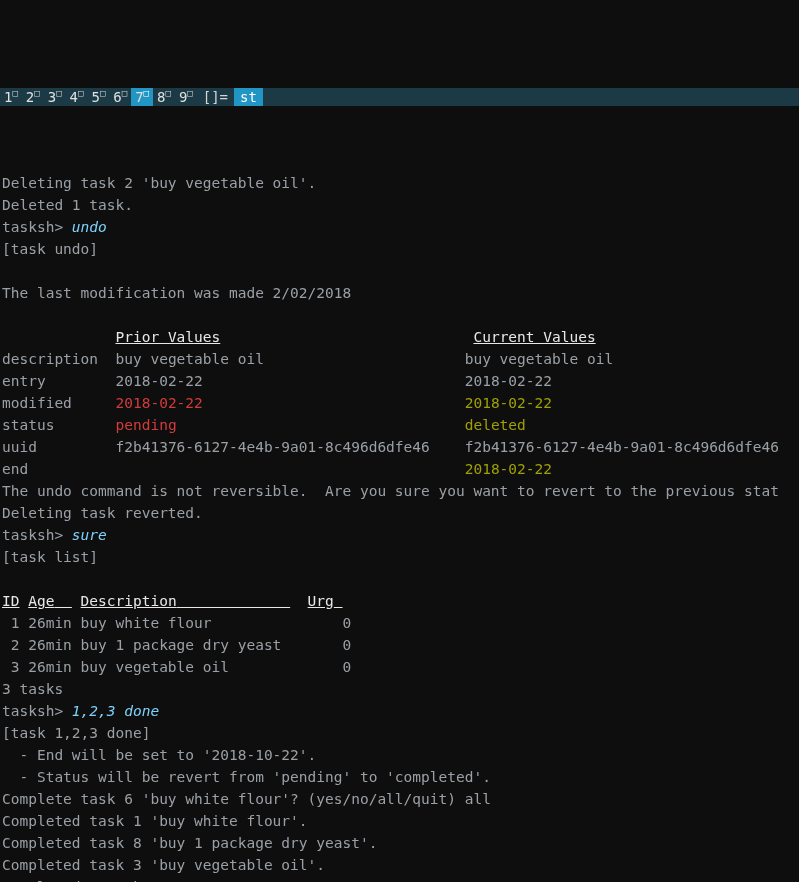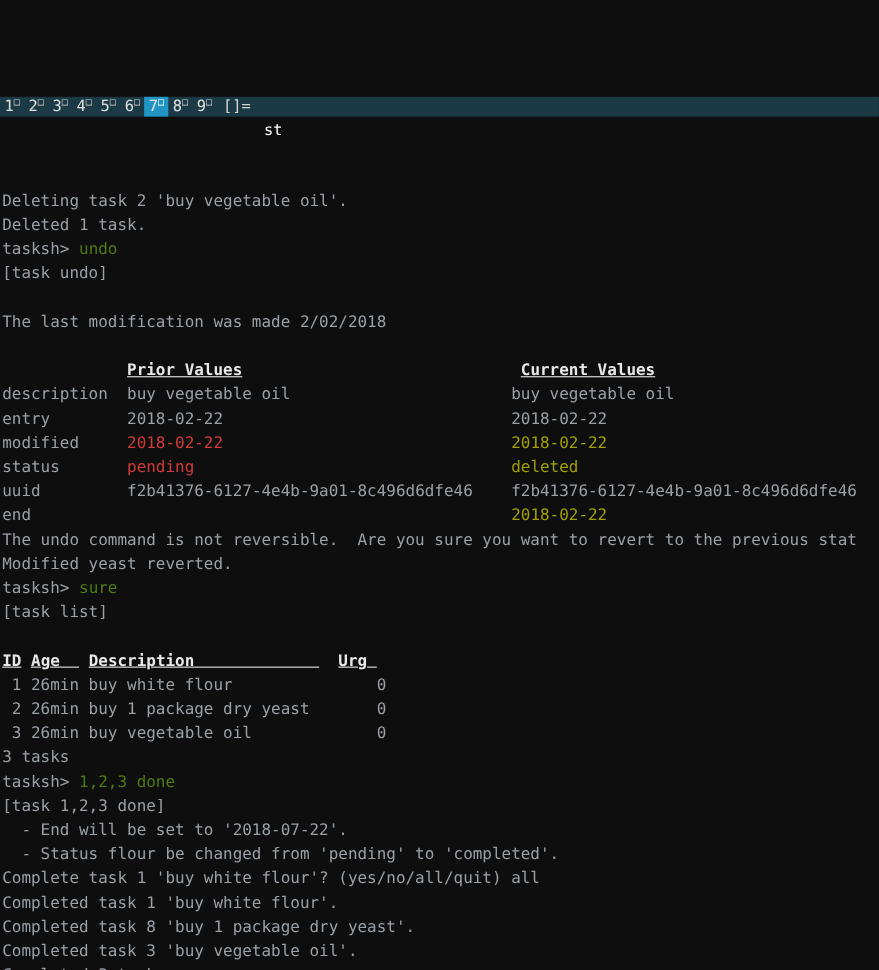--- a/index.html
+++ b/index.html
@@ -23,27 +23,27 @@
       font-size: 14px;
     }
     .tab {
       padding: 0 4px;
       position: relative;
     }
     .tab .num { color: #e0e0e0; }
     .tab.active { background: #2196c4; color: #fff; }
     .sup { font-size: 9px; vertical-align: top; position: relative; top: -4px; }
     .tabend { padding: 0 6px; }
-    .st { background: #2196c4; color: #fff; padding: 0 6px; margin-top: 22px; }
+    .st { background: #2196c4; color: #fff; padding: 0 6px; }
     .area { padding: 0 2px; }
-    .teal { color: #4d7c0f; }
+    .teal { color: #7dd3fc; font-style: italic; }
     .red { color: #d33b3b; }
     .olive { color: #a0a000; }
     .white { color: #e8e8e8; }
-    .underline { text-decoration: underline; font-weight: bold; }
+    .underline { text-decoration: underline; }
   </style>
 </head>
 <body>
 
 
 
 <div class="tabbar">
   <span class="tab"><span class="num">1</span><span class="sup">□</span></span>
   <span class="tab"><span class="num">2</span><span class="sup">□</span></span>
   <span class="tab"><span class="num">3</span><span class="sup">□</span></span>
@@ -66,34 +66,34 @@
 <span>The last modification was made 2/02/2018</span>
 
              <span class="white underline">Prior Values</span>                             <span class="white underline">Current Values</span>                       
 <span id="undo-rows">description  <span>buy vegetable oil                      </span> <span>buy vegetable oil</span>
 entry        <span>2018-02-22                             </span> <span>2018-02-22</span>
 modified     <span class="red">2018-02-22                             </span> <span class="olive">2018-02-22</span>
 status       <span class="red">pending                                </span> <span class="olive">deleted</span>
 uuid         <span>f2b41376-6127-4e4b-9a01-8c496d6dfe46   </span> <span>f2b41376-6127-4e4b-9a01-8c496d6dfe46</span>
 end          <span>                                       </span> <span class="olive">2018-02-22</span></span>
 <span>The undo command is not reversible.  Are you sure you want to revert to the previous stat</span>
-<span>Modified yeast reverted.</span>
+<span>Deleting task reverted.</span>
 <span>tasksh&gt;</span> <span class="teal">sure</span>
 <span>[task list]</span>
 
 <span class="white underline">ID</span> <span class="white underline"><span>Age</span>  </span> <span class="white underline"><span>Description</span>             </span>  <span class="white underline"><span>Urg</span> </span>
 <span id="task-rows"> 1 26min buy white flour               0
  2 26min buy 1 package dry yeast       0
  3 26min buy vegetable oil             0</span>
 <span>3 tasks</span>
 <span>tasksh&gt;</span> <span class="teal">1,2,3 done</span>
 <span>[task 1,2,3 done]</span>
-<span>  - End will be set to '2018-07-22'.</span>
-<span>  - Status flour be changed from 'pending' to 'completed'.</span>
-<span>Complete task 1 'buy white flour'? (yes/no/all/quit) all</span>
+<span>  - End will be set to '2018-10-22'.</span>
+<span>  - Status will be revert from 'pending' to 'completed'.</span>
+<span>Complete task 6 'buy white flour'? (yes/no/all/quit) all</span>
 <span>Completed task 1 'buy white flour'.</span>
 <span>Completed task 8 'buy 1 package dry yeast'.</span>
 <span>Completed task 3 'buy vegetable oil'.</span>
 <span>Completed 3 tasks.</span>
  
 
 
  
 </div>
 

